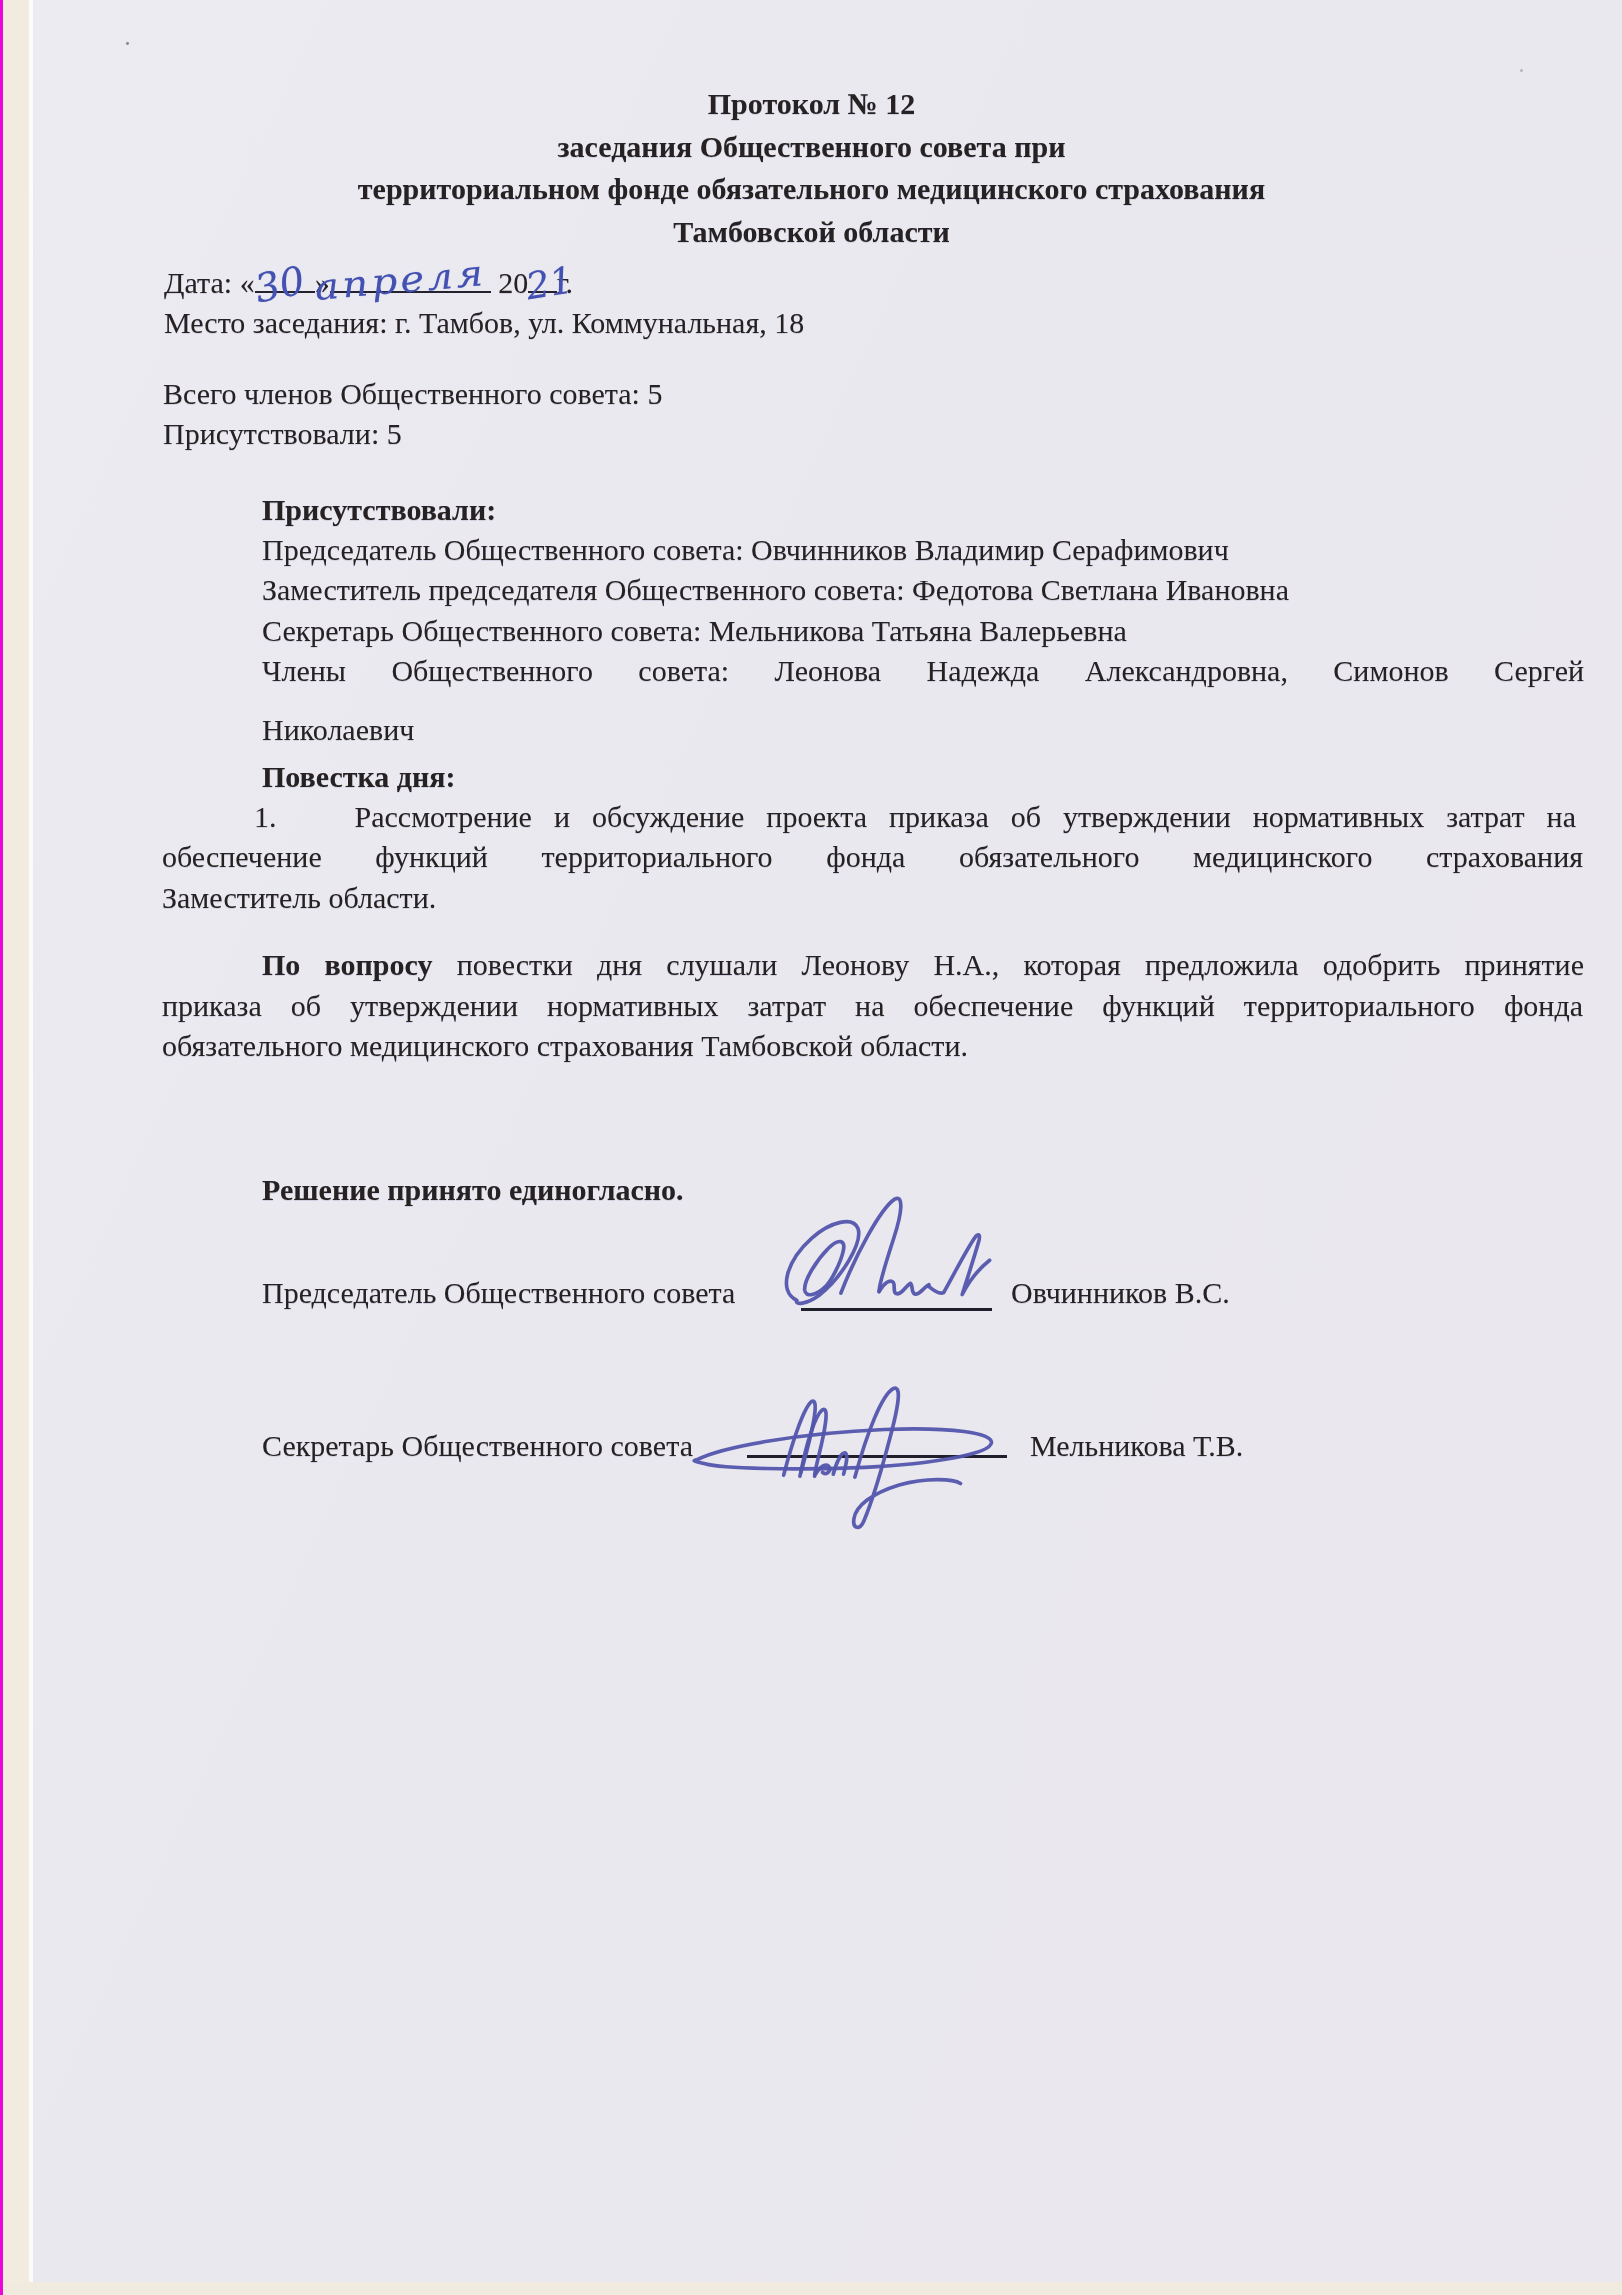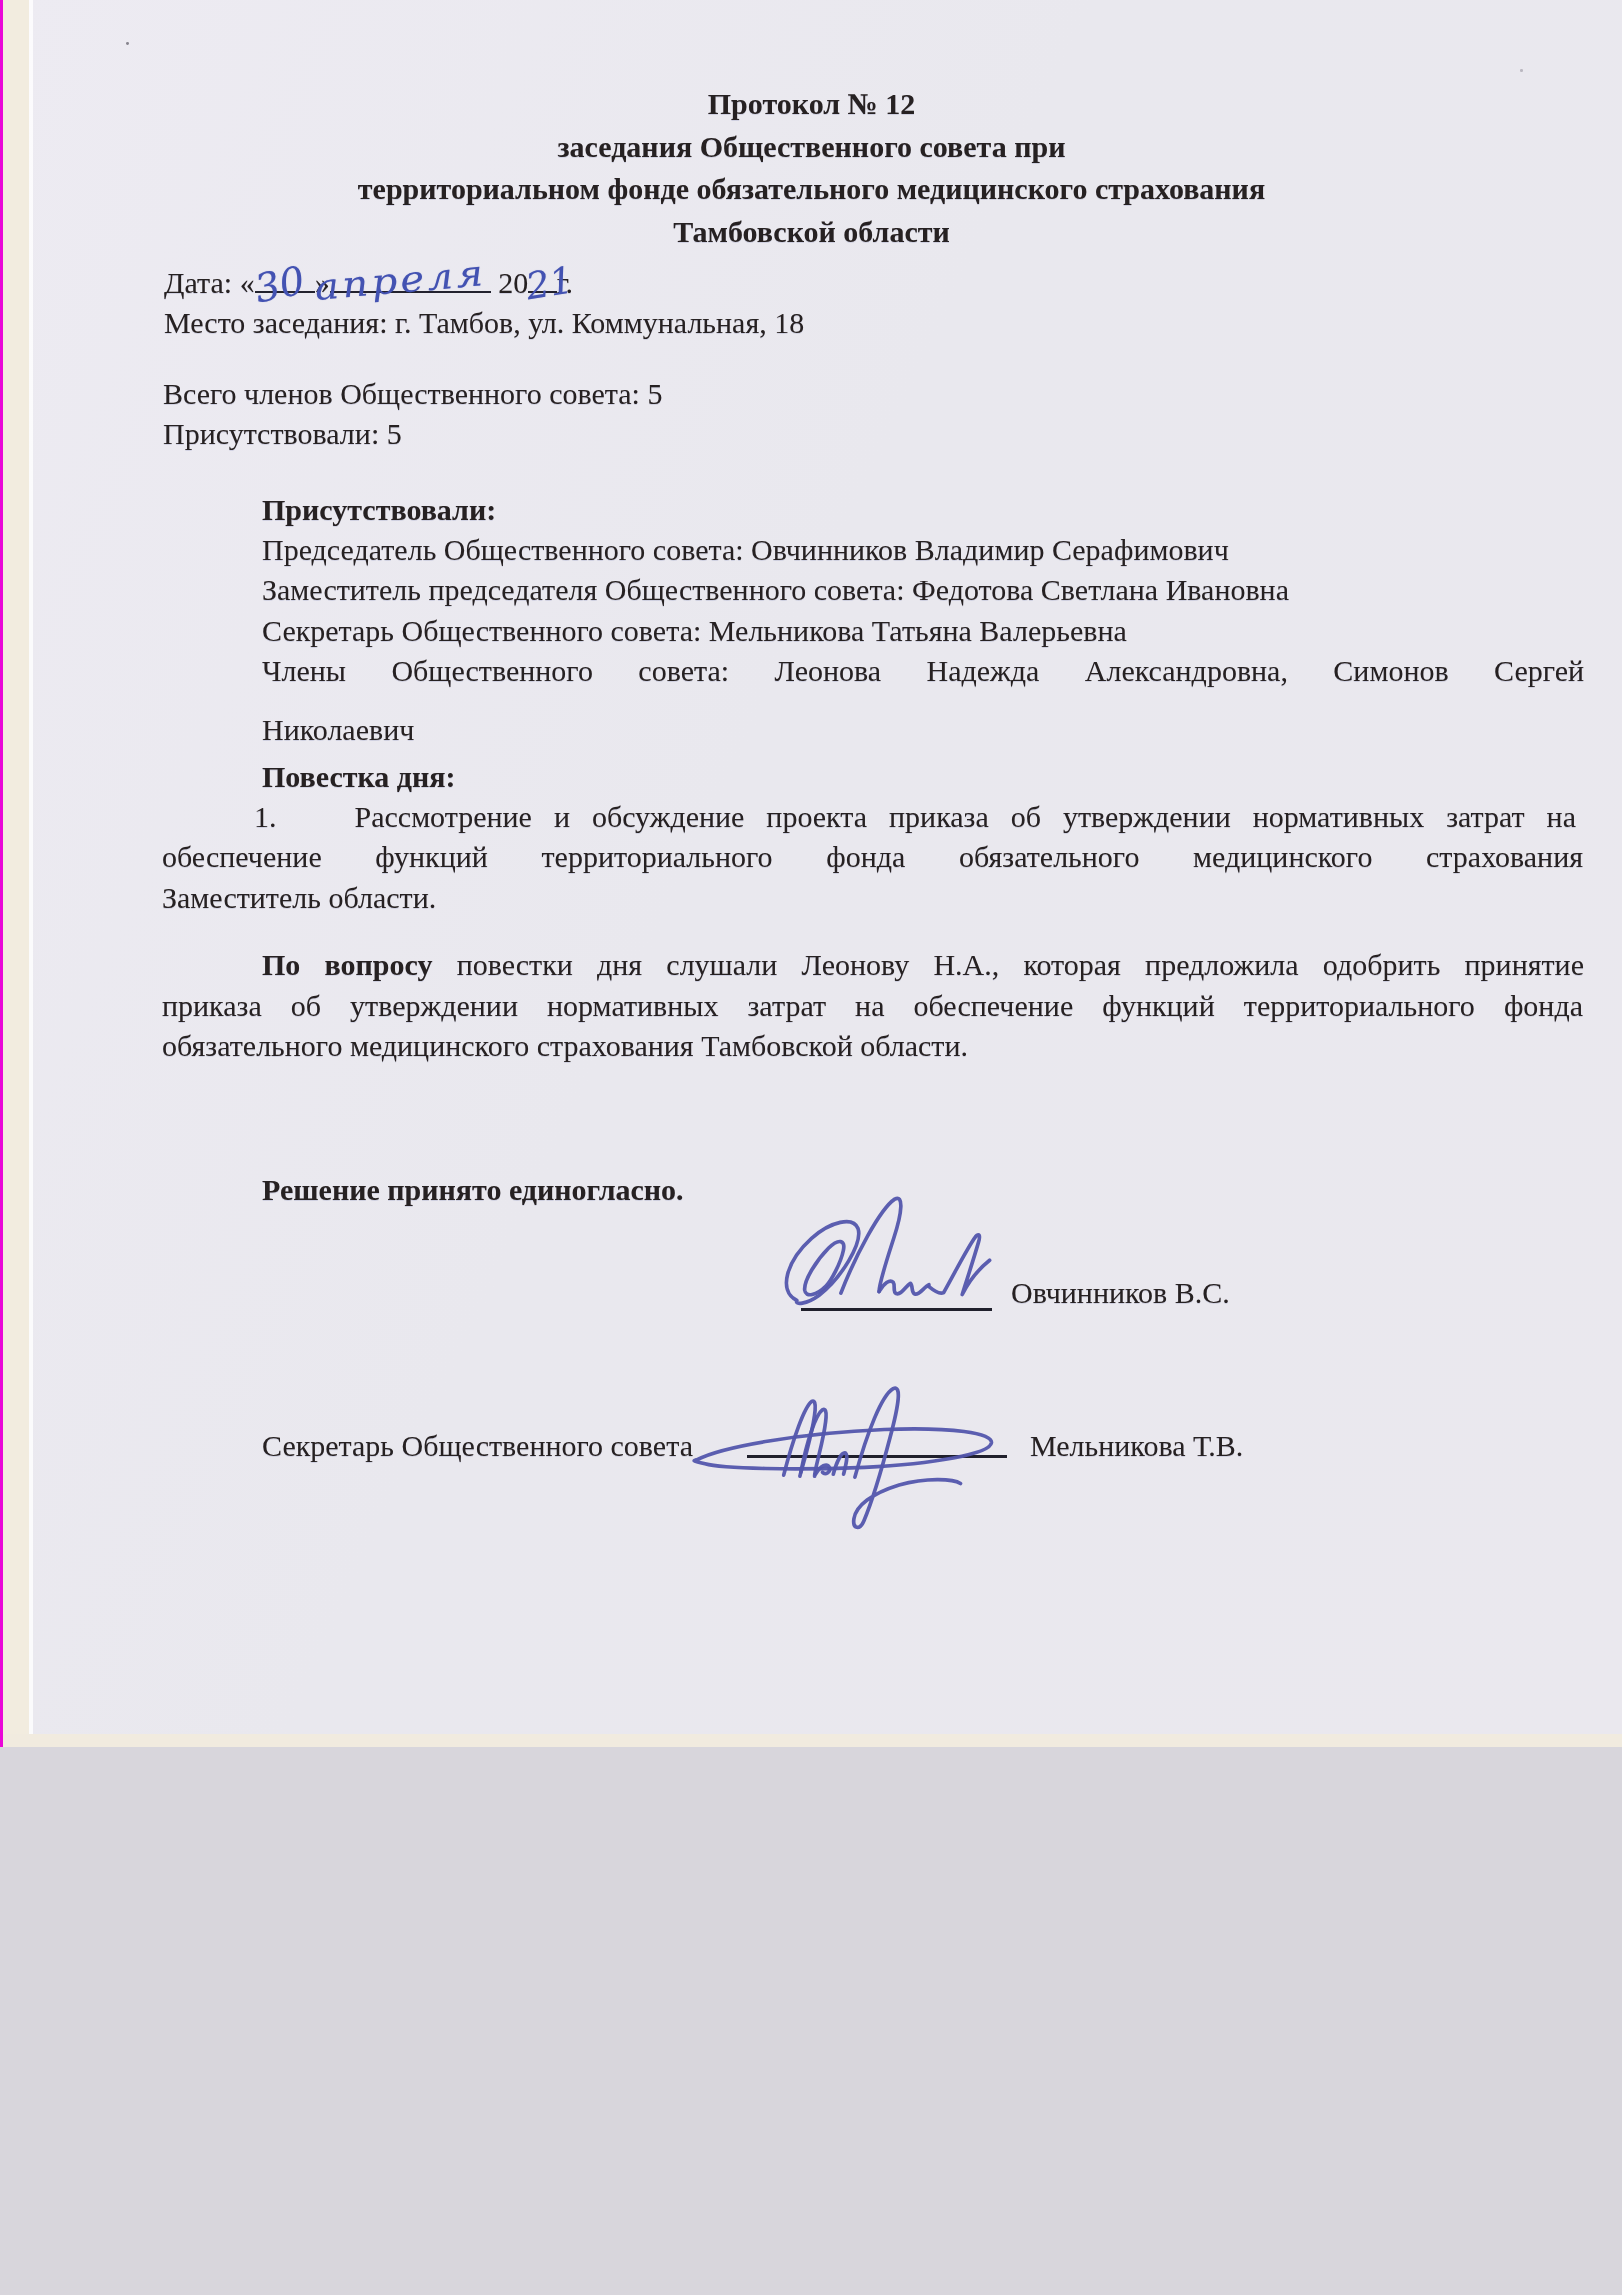--- a/index.html
+++ b/index.html
@@ -1,17 +1,17 @@
 <!DOCTYPE html>
 <html style="font-size:7.9px"><head>
 <meta charset="utf-8">
 <style>
   html,body { margin:0; padding:0; background:#d8d6dc; }
   .page {
-    position:relative; width:1623px; height:1747px; overflow:hidden;
+    position:relative; width:1623px; height:2295px; overflow:hidden;
     background: linear-gradient(115deg,#edebf2 0%, #e9e8ee 45%, #eae8ee 100%);
     font-family:"Liberation Serif", serif;
     color:#262122;
   }
   
   .edge-magenta { position:absolute; left:0; top:0; width:3.4px; height:100%; background:#ea07d8; z-index:5; }
   .edge-cream   { position:absolute; left:3.4px; top:0; width:25.5px; height:100%; background:#f2ecdf; z-index:3; }
   .edge-highlight { position:absolute; left:29px; top:0; width:4.4px; height:100%; background:rgba(255,255,255,0.8); z-index:3; }
   .edge-bottom  { position:absolute; left:3.4px; bottom:0; width:1620px; height:12.8px; background:#f1ebdf; z-index:3; }
 
@@ -83,20 +83,21 @@
   <div class="line" style="left:162px;top:880px;">Заместитель области.</div>
 
   <div class="line just" style="left:162px;top:988px;width:1421px;">приказа об утверждении нормативных затрат на обеспечение функций территориального фонда</div>
   <div class="line just" style="left:262px;top:947px;width:1322px;">
     <span class="b">По вопросу</span><span>  повестки дня слушали Леонову Н.А., которая предложила одобрить принятие</span>
   </div>
   <div class="line" style="left:162px;top:1028px;">обязательного медицинского страхования Тамбовской области.</div>
 
   <div class="line b" style="left:262px;top:1172px;">Решение принято единогласно.</div>
 
+  <div class="line" style="left:262px;top:1275px;">Председатель Общественного совета</div>
   <div class="sig-underline" style="left:801px;top:1308px;width:191px;"></div>
   <svg class="sig-svg" style="left:766px;top:1182px;" width="231" height="137" viewBox="0 0 470 280">
     <path d="M 62,242 C 22,222 42,160 92,115 C 132,80 177,70 187,95 C 197,125 152,197 107,232 C 82,250 57,252 62,242"></path>
     <path d="M 122,212 C 102,232 80,237 78,221 C 76,201 102,160 127,135 C 147,115 162,118 157,140 C 152,165 132,202 122,212"></path>
     <path d="M 152,227 C 182,150 232,55 262,35 C 280,25 278,60 260,115 C 244,165 230,207 230,224"></path>
     <path d="M 230,224 C 240,207 252,198 259,205 C 264,212 257,224 265,228 C 275,232 285,212 294,207 C 300,212 295,226 303,229 C 313,232 322,214 332,210"></path>
     <path d="M 332,214 C 344,224 354,230 362,226 C 392,172 412,132 427,112 C 434,104 438,108 433,124 C 422,162 407,207 400,230 C 414,202 436,176 456,160"></path>
   </svg>
   <div class="line" style="left:1011px;top:1275px;">Овчинников В.С.</div>
 

